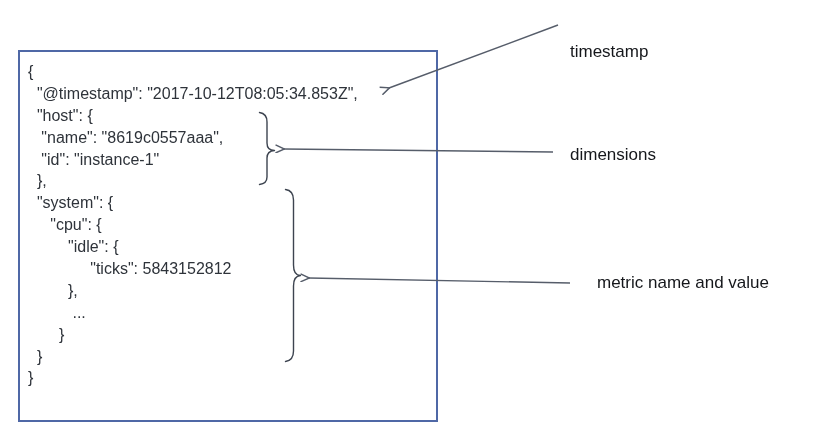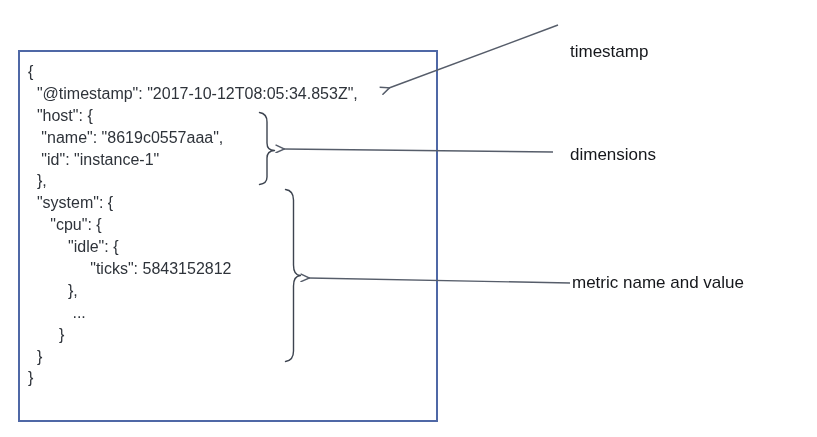--- a/index.html
+++ b/index.html
@@ -48,21 +48,21 @@
   }
   .label {
     position: absolute;
     font-size: 17px;
     line-height: 20px;
     color: #15171b;
     white-space: nowrap;
   }
   .label-timestamp { left: 570px; top: 26px; margin-top: 16px; }
   .label-dimensions { left: 570px; top: 145px; }
-  .label-metric { left: 572px; top: 273px; text-align: right; }
+  .label-metric { left: 597px; top: 273px; text-align: right; }
 </style>
 </head>
 <body>
 
 <div class="stage">
 
   <div class="doc-box">
     <div class="code">
       <div class="code-line">{</div>
       <div class="code-line">  "@timestamp": "2017-10-12T08:05:34.853Z",</div>

